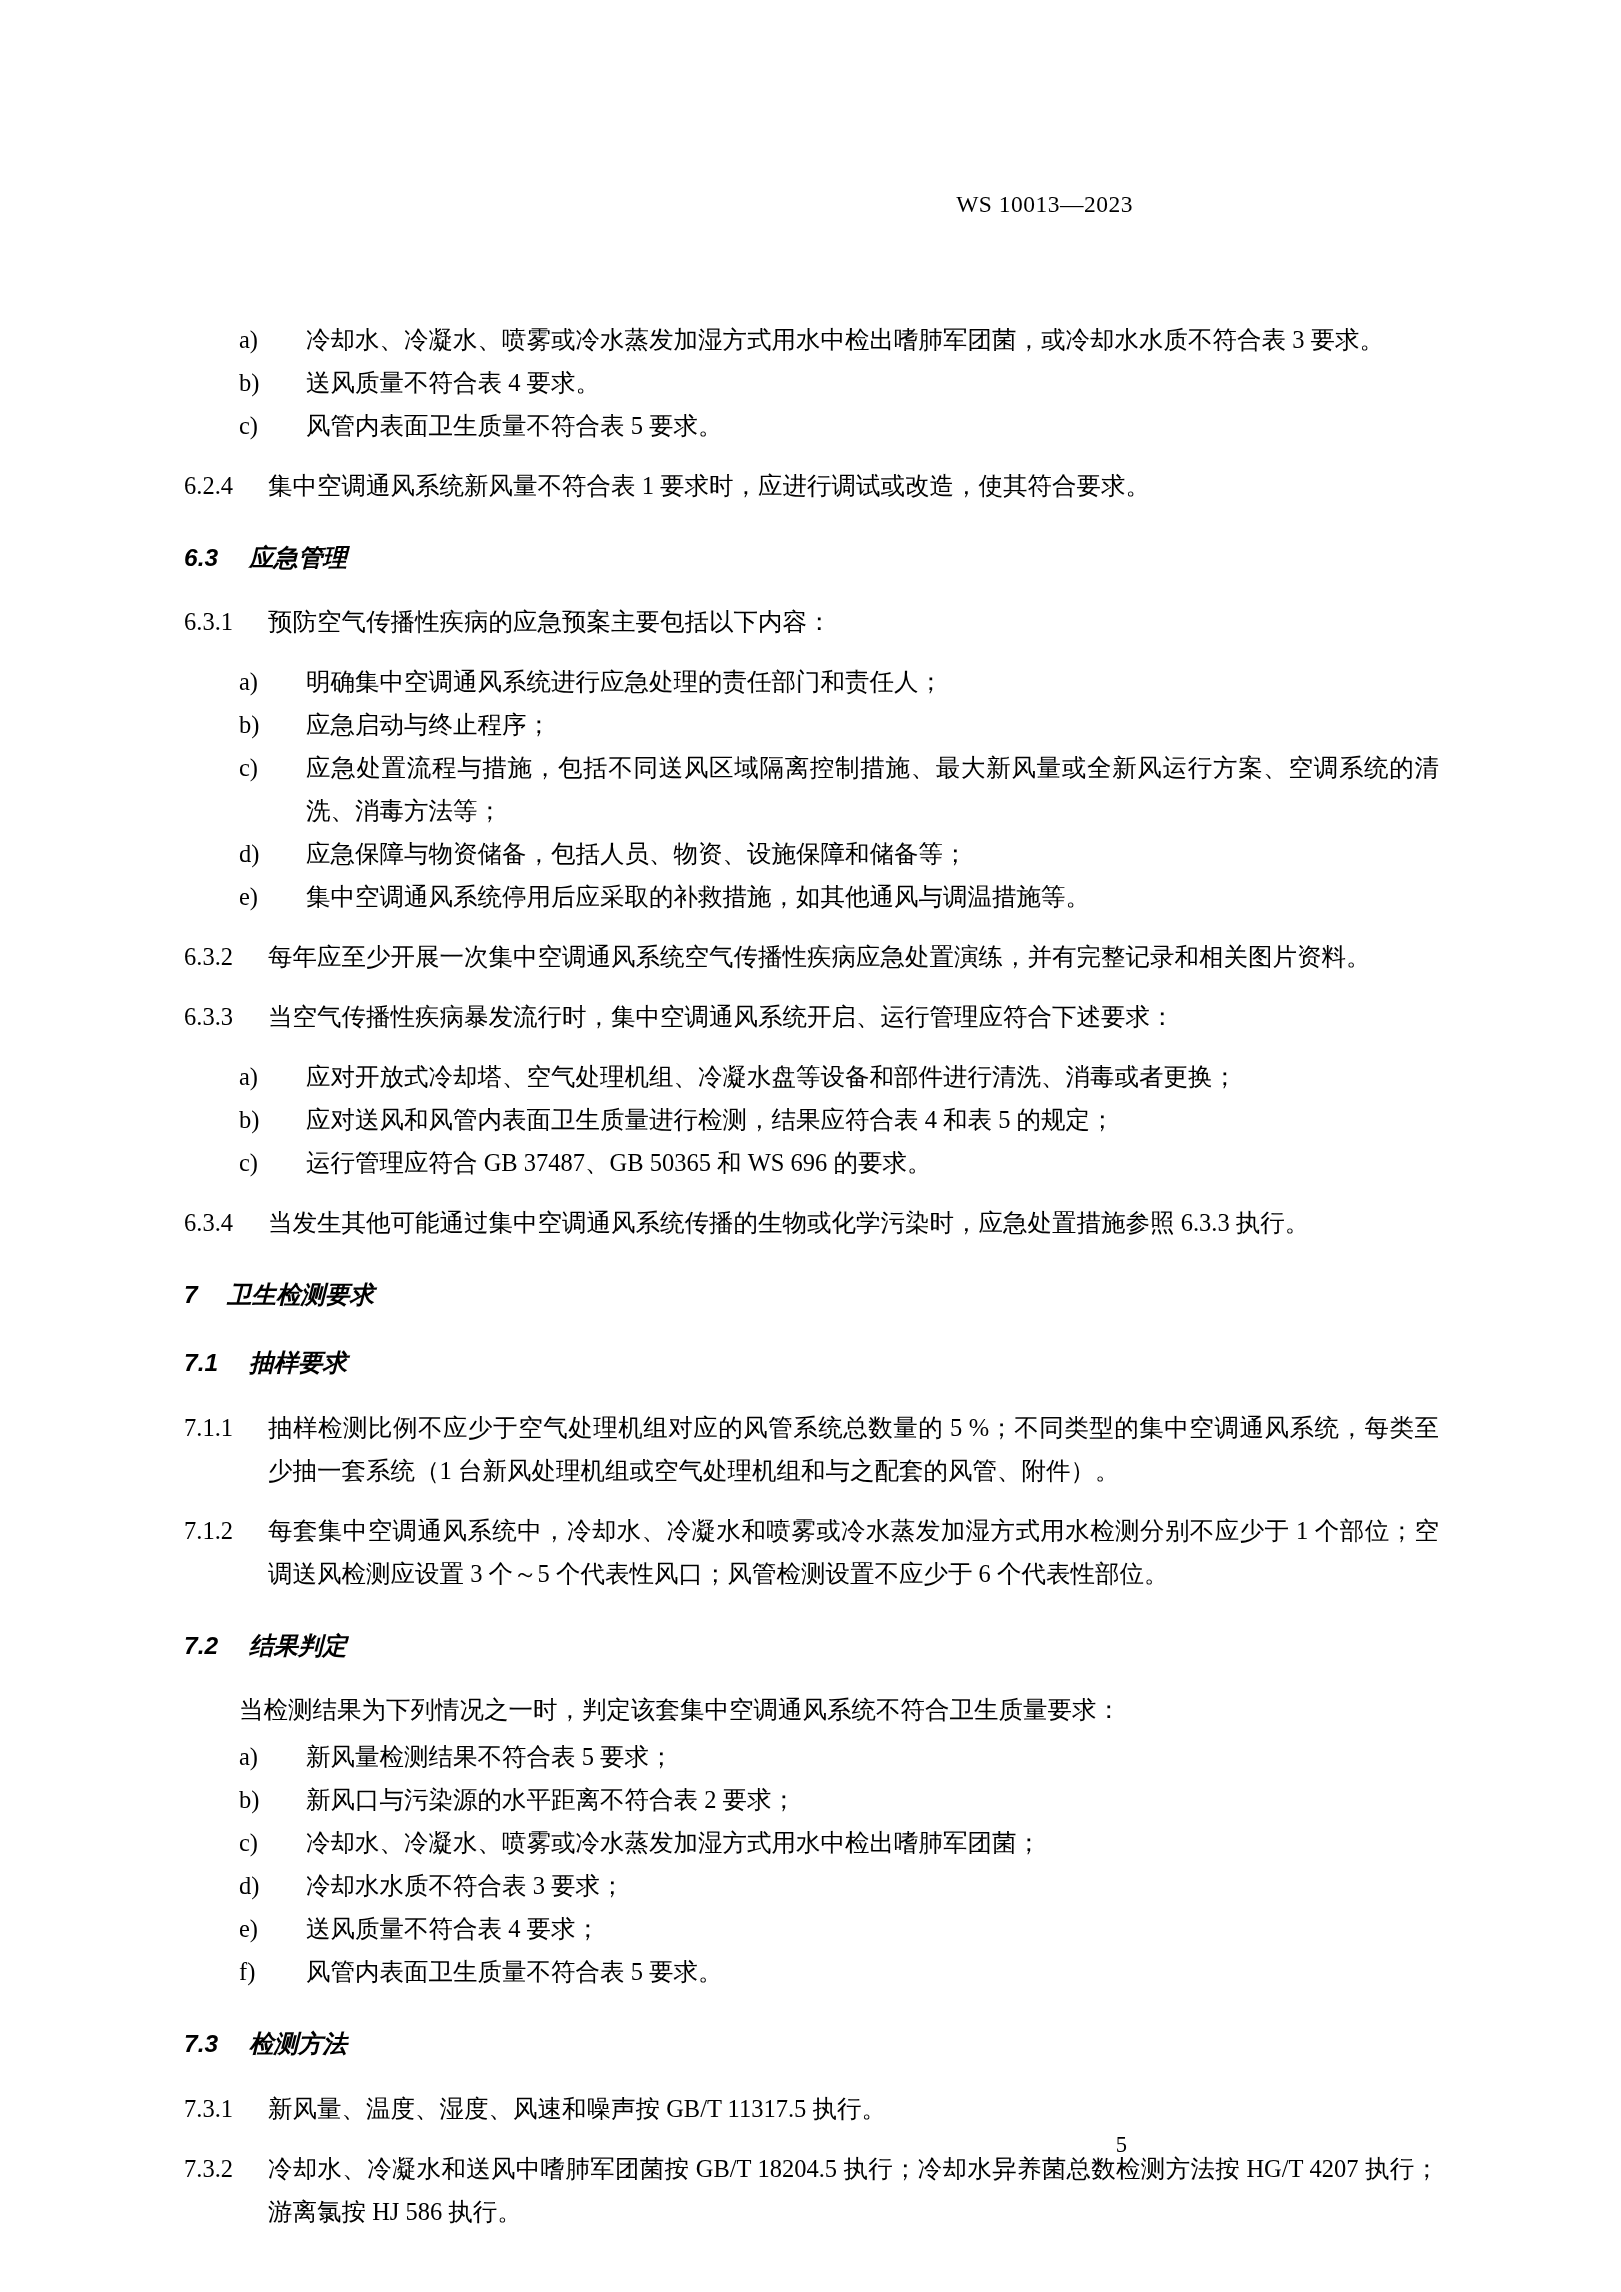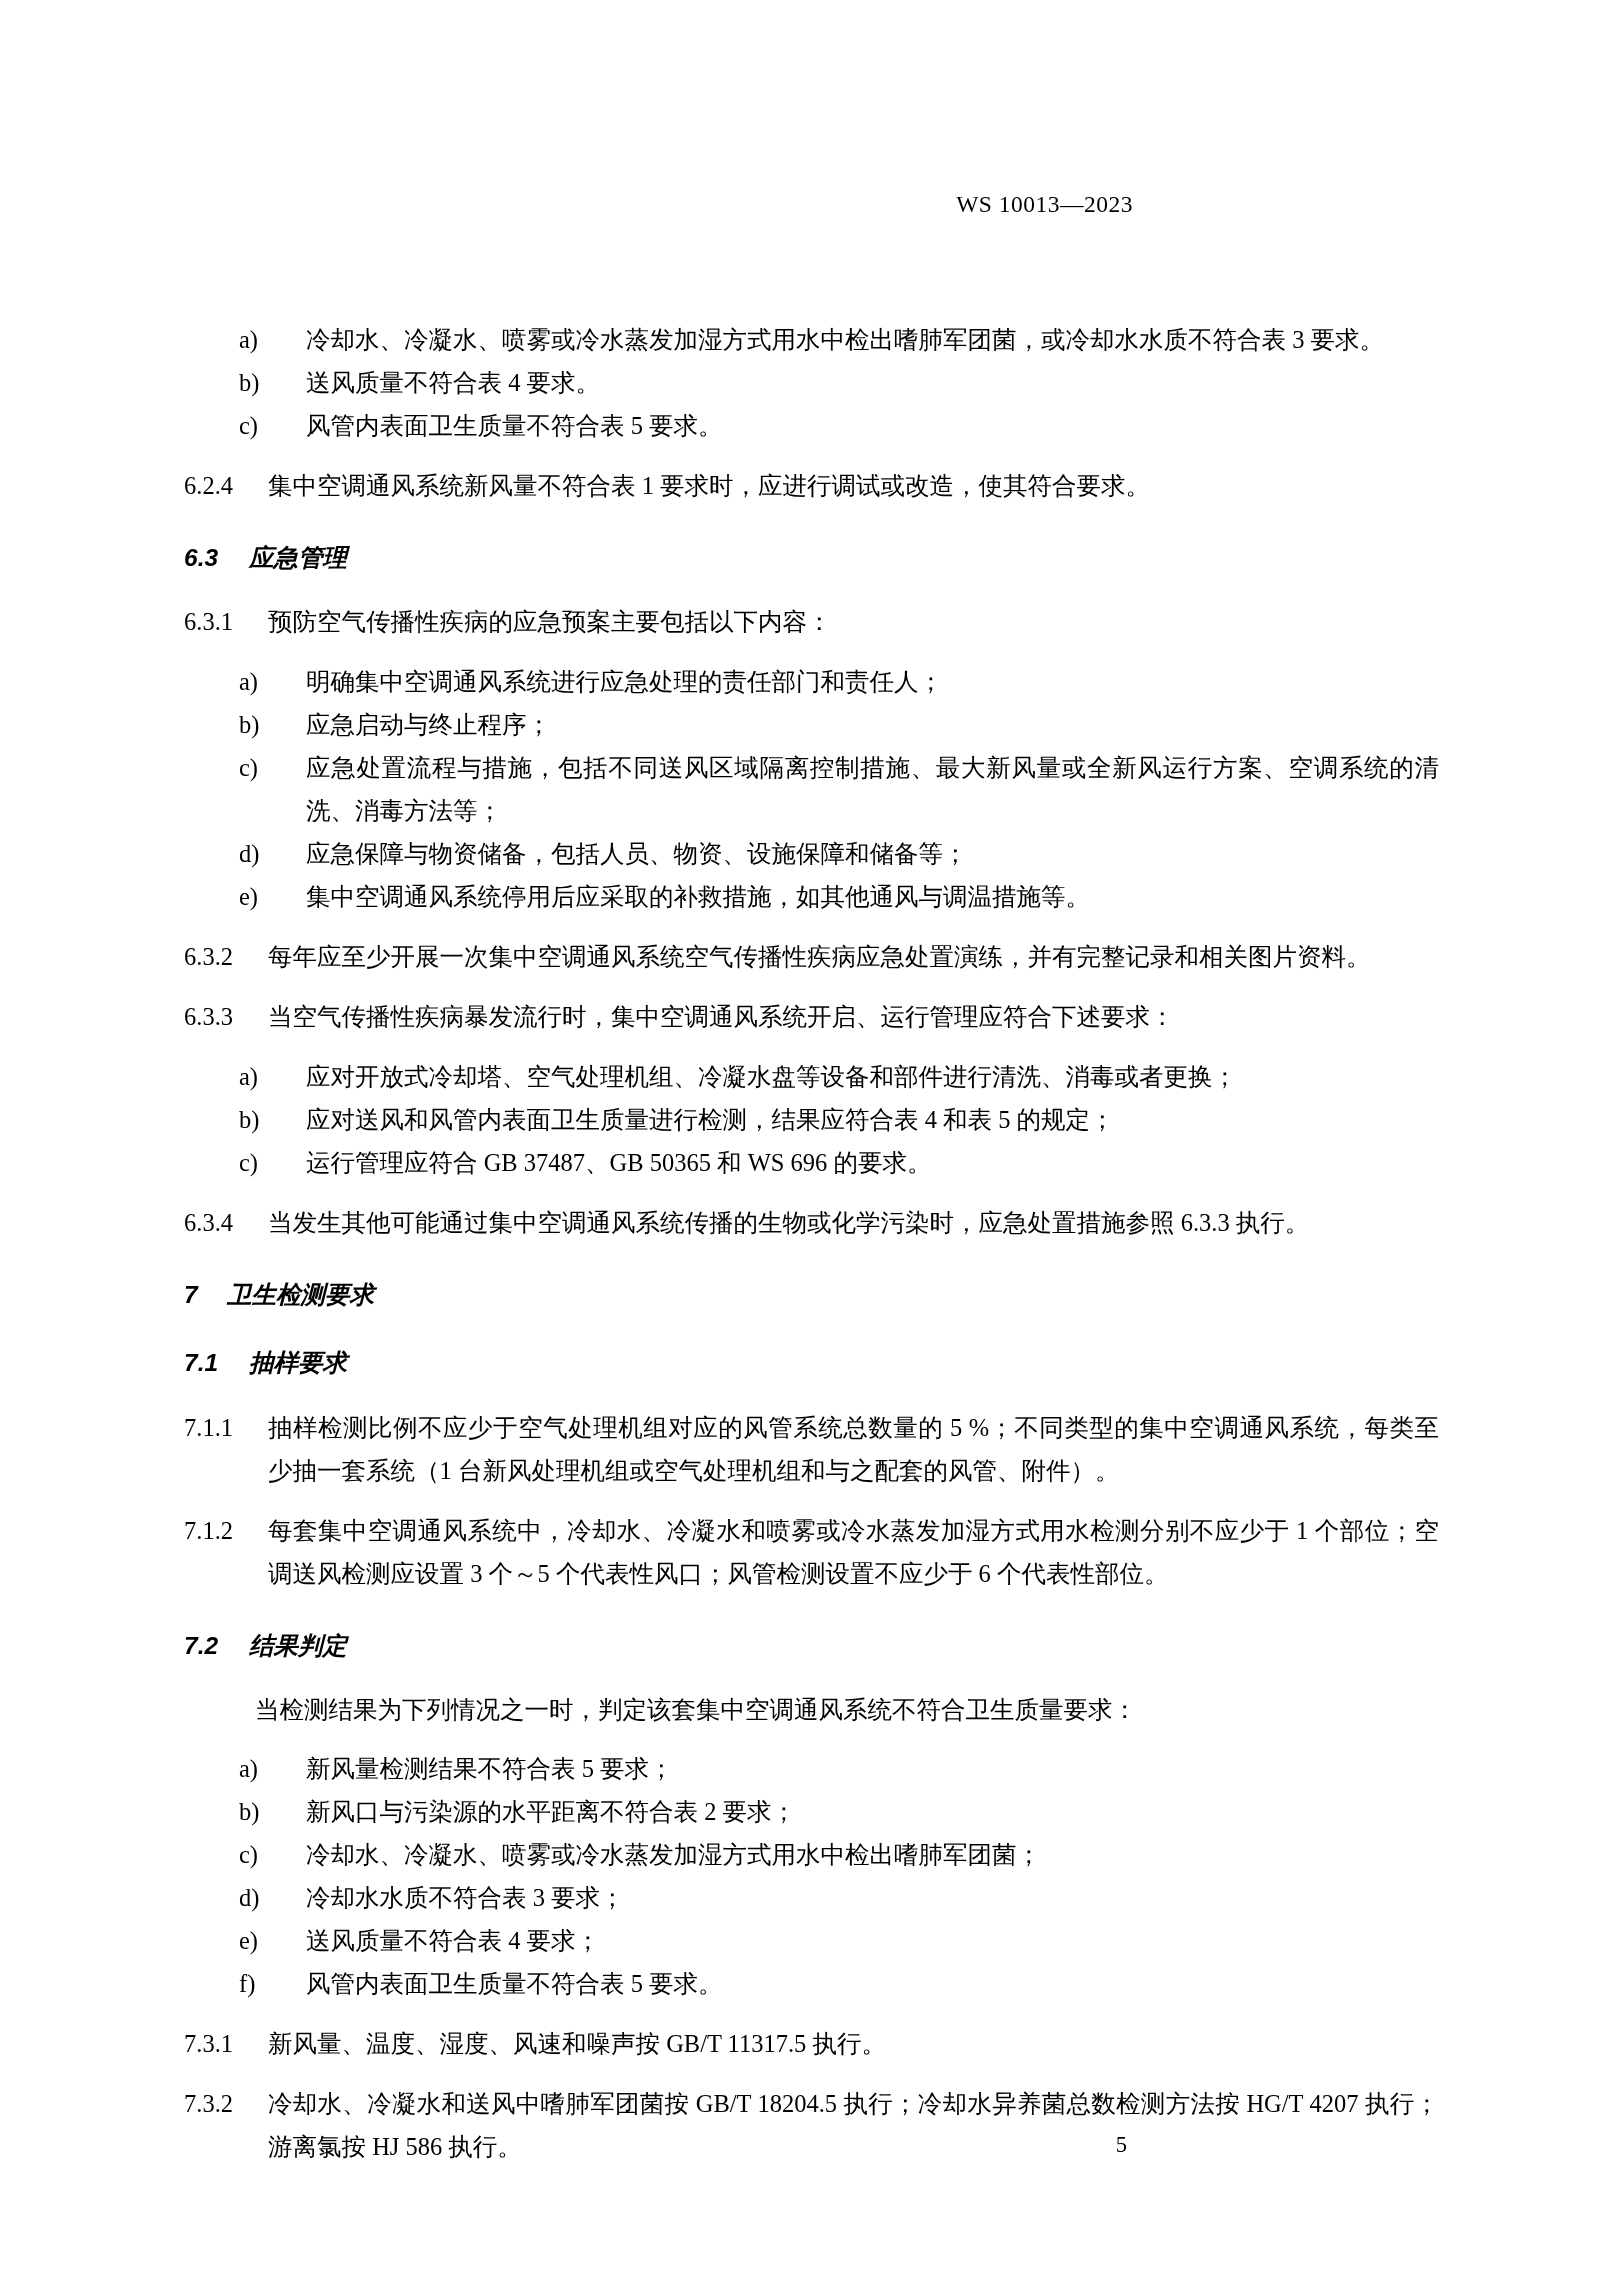--- a/index.html
+++ b/index.html
@@ -84,21 +84,21 @@
   ol.alpha li .txt {
     flex: 1 1 auto;
     text-align: justify;
   }
   .indent-block {
     padding-left: 55px;
   }
   .indent-block .lead {
     font-size: 24.5px;
     line-height: 43px;
-    margin: 16px;
+    margin: 0;
     font-family: Liberation Serif, serif;
   }
   .pagenum {
     position: absolute;
     bottom: 135px;
     right: 192px;
     font-size: 22.5px;
   }
 </style>
 </head>
@@ -238,20 +238,23 @@
       <li>
         <span class="lbl">e)</span>
         <span class="txt">送风质量不符合表 4 要求；</span>
       </li>
       <li>
         <span class="lbl">f)</span>
         <span class="txt">风管内表面卫生质量不符合表 5 要求。</span>
       </li>
     </ol>
 
+    <div class="heading">
+      <span class="num">7.3</span><span>检测方法</span>
+    </div>
 
     <div class="numpara">
       <span class="num">7.3.1</span>
       <span class="txt">新风量、温度、湿度、风速和噪声按 GB/T 11317.5 执行。</span>
     </div>
 
     <div class="numpara">
       <span class="num">7.3.2</span>
       <span class="txt">冷却水、冷凝水和送风中嗜肺军团菌按 GB/T 18204.5 执行；冷却水异养菌总数检测方法按 HG/T 4207 执行；游离氯按 HJ 586 执行。</span>
     </div>

